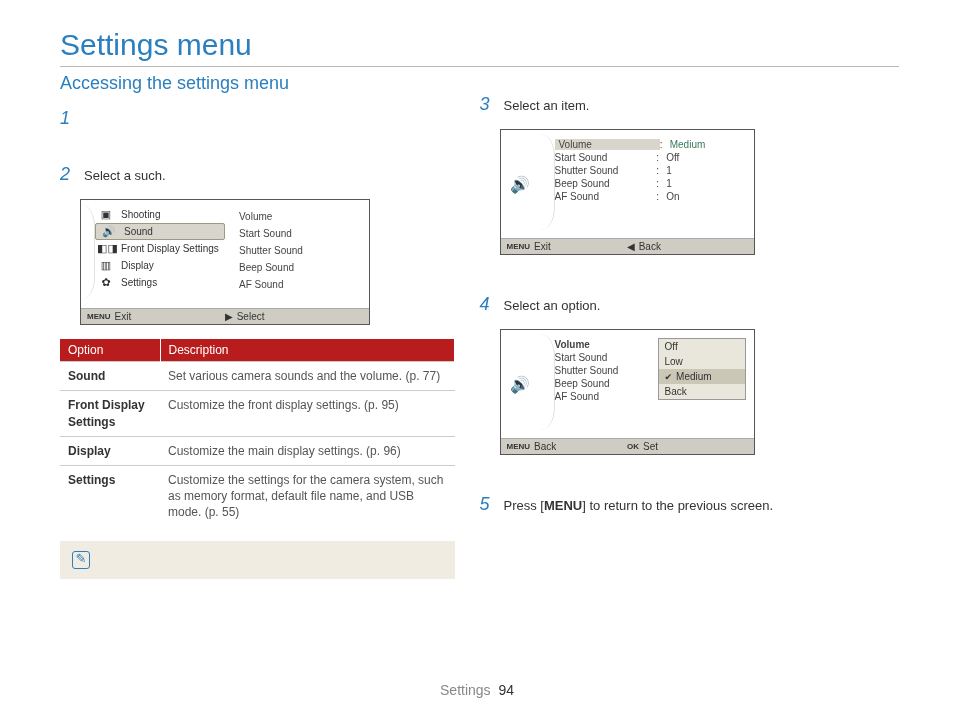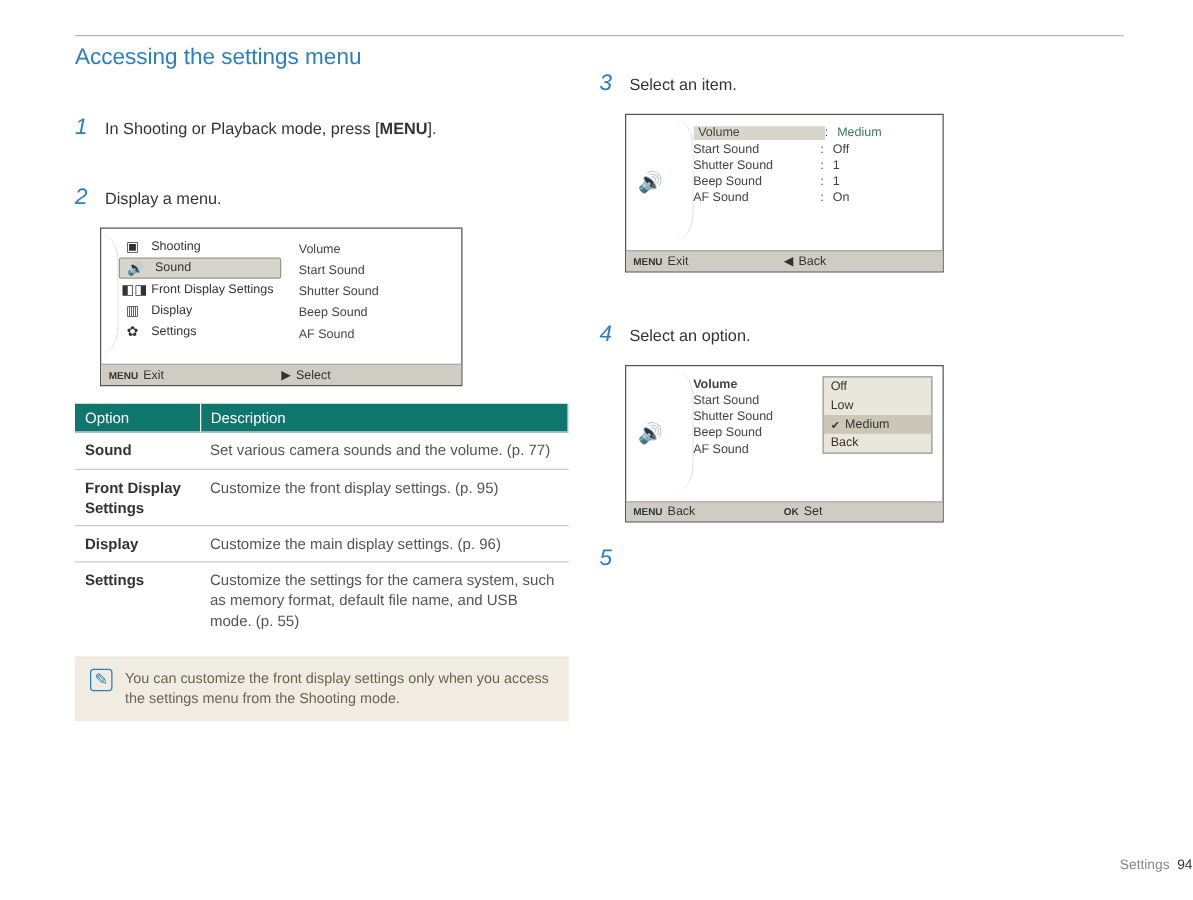--- a/index.html
+++ b/index.html
@@ -114,21 +114,21 @@
   .sf-tag { font-size: 8px; font-weight: bold; }
 
   
   table.opts {
     width: 395px;
     border-collapse: collapse;
     margin: 4px 0 14px 0;
     font-size: 12px;
   }
   table.opts th {
-    background: #0f766e;
+    background: #b91c1c;
     color: #fff;
     font-weight: 400;
     text-align: left;
     padding: 4px 8px;
     border-right: 1px solid #fff;
   }
   table.opts th:first-child { width: 100px; }
   table.opts td {
     padding: 6px 8px;
     border-top: 1px solid #ccc;
@@ -211,55 +211,53 @@
     display:flex;
     gap:4px;
     align-items:center;
   }
   .check { font-size:9px; }
 
   .footer {
     position:absolute;
     bottom: 22px;
     left:0; right:0;
-    text-align:right;
-    font-size:11px;
+    text-align:center;
+    font-size:14px;
     color:#888;
   }
   .arc {
     position: absolute;
     left: 0; top: 4px;
     width: 14px;
     height: calc(100% - 12px);
     border-right: 1px solid #ccc;
     border-radius: 0 50px 50px 0 / 0 80px 80px 0;
     opacity: .6;
   }
 </style>
 </head>
 <body>
 
 <div class="page">
+  <div class="title">Settings menu</div>
   <div class="hr"></div>
 
   <div class="columns">
 
     <div class="col">
       <div class="section-title">Accessing the settings menu</div>
 
       <div class="step">
         <span class="step-num">1</span>
-        <span class="step-text">
-          <span>In Shooting or Playback mode, press [</span><span class="menu-btn">MENU</span><span>].</span>
-        </span>
       </div>
 
       <div class="step">
         <span class="step-num">2</span>
-        <span class="step-text">Display a menu.</span>
+        <span class="step-text">Select a such.</span>
       </div>
 
       <div class="screen">
         <div class="screen-body">
           <div class="screen-left" style="padding-left:10px;">
             <div class="arc"></div>
             <div class="menu-item">
                 <span class="mi-icon">▣</span>
                 <span>Shooting</span>
               </div>
@@ -322,21 +320,20 @@
             </tr>
           <tr>
               <td>Settings</td>
               <td>Customize the settings for the camera system, such as memory format, default file name, and USB mode. (p. 55)</td>
             </tr>
         </tbody>
       </table>
 
       <div class="notebox">
         <div class="note-icon">✎</div>
-        <div>You can customize the front display settings only when you access the settings menu from the Shooting mode.</div>
       </div>
     </div>
 
     <div class="col">
 
       <div class="step">
         <span class="step-num">3</span>
         <span class="step-text">Select an item.</span>
       </div>
 
@@ -427,20 +424,23 @@
             </div>
           <div class="sf-right">
               <span class="sf-tag">OK</span>
               <span>Set</span>
             </div>
         </div>
       </div>
 
       <div class="step">
         <span class="step-num">5</span>
+        <span class="step-text">
+          <span>Press [</span><span class="menu-btn">MENU</span><span>] to return to the previous screen.</span>
+        </span>
       </div>
 
     </div>
   </div>
 </div>
 
 <div class="footer">
   <span>Settings</span>&nbsp;
   <span style="color:#333;">94</span>
 </div>

